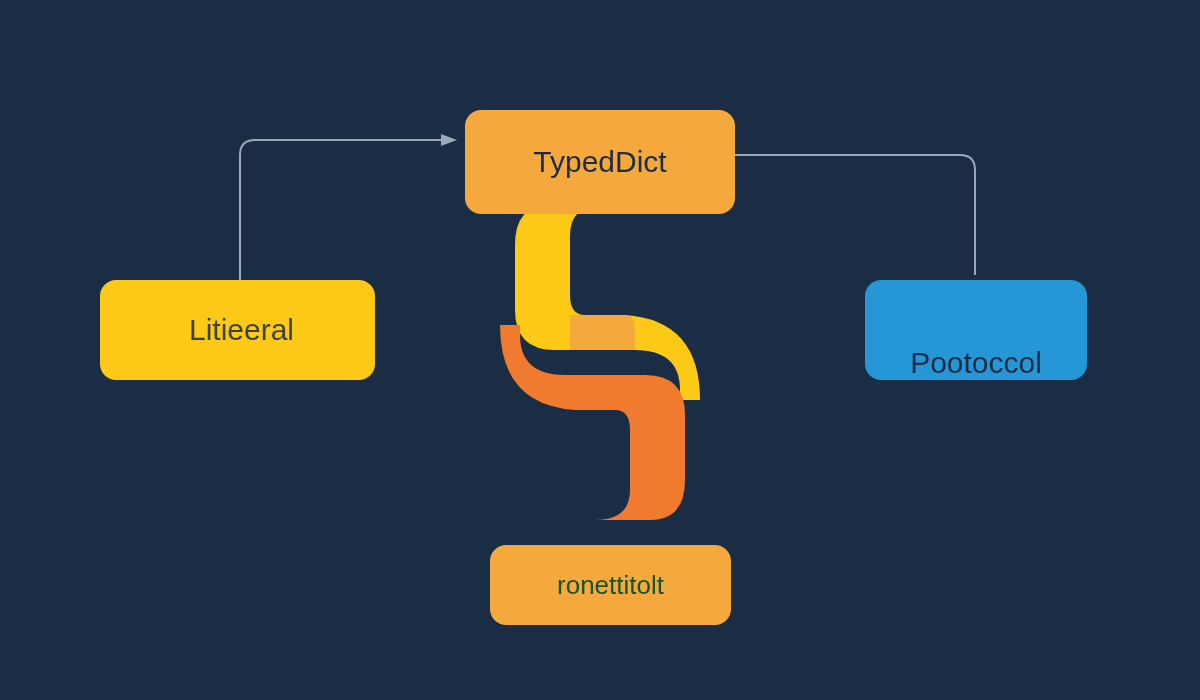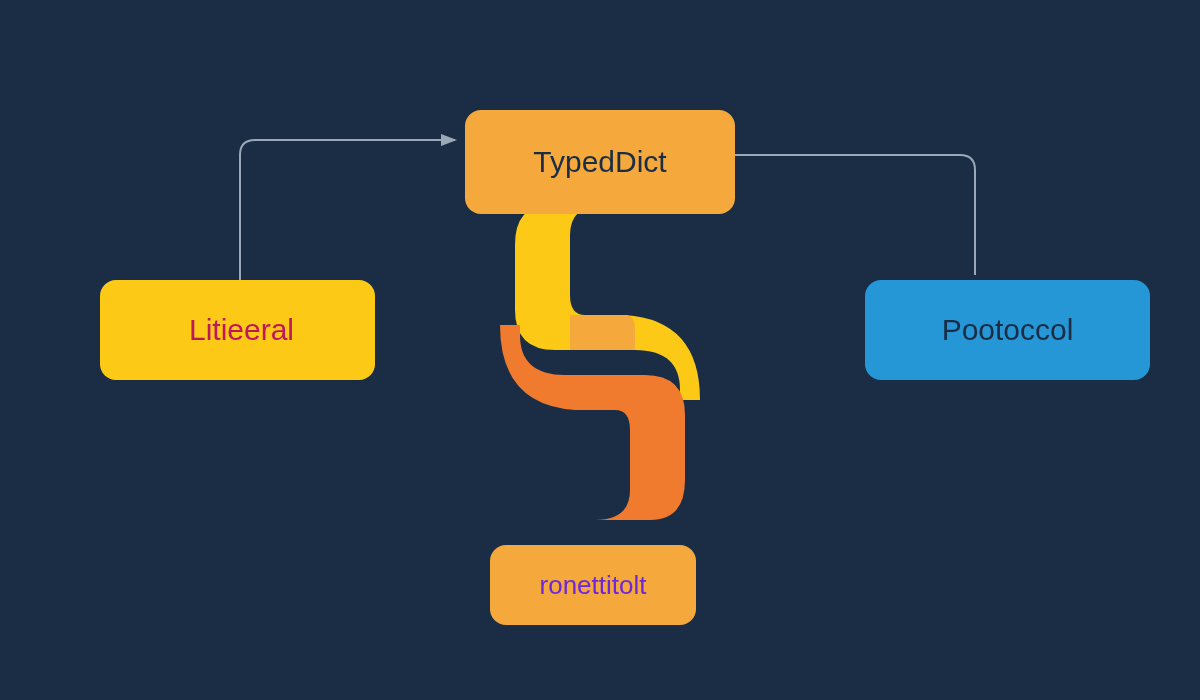--- a/index.html
+++ b/index.html
@@ -27,38 +27,39 @@
     height: 104px;
     background: #f5a93c;
     color: #1a2d45;
   }
   .node-left {
     left: 100px;
     top: 280px;
     width: 275px;
     height: 100px;
     background: #fbc916;
-    color: #be185d;
+    color: #404040;
     padding-left: 8px;
   }
   .node-right {
     left: 865px;
     top: 280px;
-    width: 285px;
+    width: 222px;
     height: 100px;
     background: #2697d6;
     color: #1a2d45;
+    align-items: flex-end;
   }
   .node-bottom {
     left: 490px;
     top: 545px;
-    width: 206px;
+    width: 241px;
     height: 80px;
     background: #f5a93c;
-    color: #6d28d9;
+    color: #14532d;
     font-size: 26px;
   }
   .python-logo {
     position: absolute;
     left: 475px;
     top: 200px;
     width: 250px;
     height: 325px;
   }
   svg.connectors {

